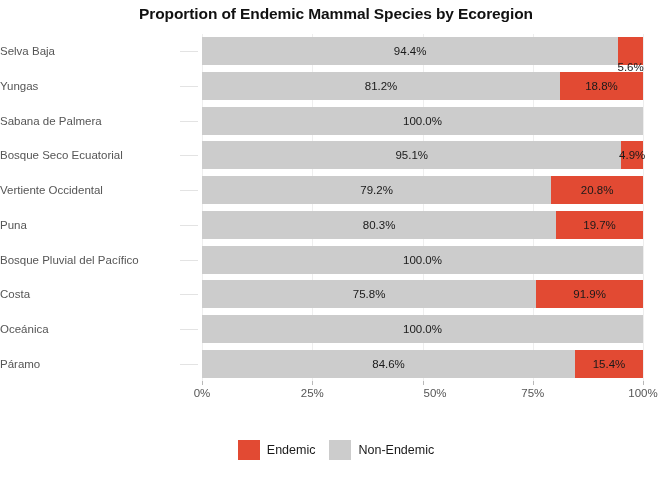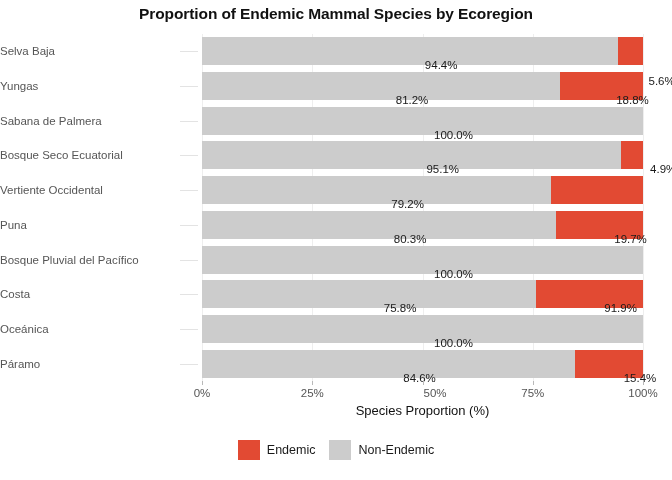--- a/index.html
+++ b/index.html
@@ -69,29 +69,28 @@
   .seg-non {
     left: 0;
     background: #cccccc;
   }
   .seg-end {
     right: 0;
     background: #e24a33;
   }
   .seg-label {
     position: absolute;
-    top: 14px;
+    top: 0;
     height: 100%;
     display: flex;
     align-items: center;
     justify-content: center;
     font-size: 11.5px;
     color: #1a1a1a;
     white-space: nowrap;
-    padding-left: 31px;
   }
 
   
   .ytick-label {
     position: absolute;
     right: 0;
     width: 176px;
     text-align: left;
     font-size: 11.5px;
     color: #555555;
@@ -193,20 +192,21 @@
         <div class="row" style="top: 107.45px;">
           <div class="seg seg-non" style="width: 419.391px; background: rgb(204, 204, 204);"></div>
           <div class="seg-label" style="left: 0px; width: 419.391px;">95.1%</div>
           <div class="seg seg-end" style="width: 21.609px; background: rgb(226, 74, 51);"></div>
           <div class="seg-label" style="left: 419.391px; width: 21.609px; border-radius: 10px;">4.9%</div>
         </div>
         <div class="row" style="top: 142.15px;">
           <div class="seg seg-non" style="width: 349.272px; background: rgb(204, 204, 204);"></div>
           <div class="seg-label" style="left: 0px; width: 349.272px;">79.2%</div>
           <div class="seg seg-end" style="width: 91.728px; background: rgb(226, 74, 51);"></div>
+          <div class="seg-label" style="left: 349.272px; width: 91.728px;">20.8%</div>
         </div>
         <div class="row" style="top: 176.85px;">
           <div class="seg seg-non" style="width: 354.123px; background: rgb(204, 204, 204);"></div>
           <div class="seg-label" style="left: 0px; width: 354.123px;">80.3%</div>
           <div class="seg seg-end" style="width: 86.877px; background: rgb(226, 74, 51);"></div>
           <div class="seg-label" style="left: 354.123px; width: 86.877px;">19.7%</div>
         </div>
         <div class="row" style="top: 211.55px;">
           <div class="seg seg-non" style="width: 441px; background: rgb(204, 204, 204);"></div>
           <div class="seg-label" style="left: 0px; width: 441px;">100.0%</div>
@@ -258,21 +258,20 @@
       <div class="xtick-mark" style="left: 312.25px;"></div>
       <div class="xtick-label" style="left: 312.25px;">25%</div>
       <div class="xtick-mark" style="left: 422.5px;"></div>
       <div class="xtick-label" style="left: 422.5px; padding-left: 25px;">50%</div>
       <div class="xtick-mark" style="left: 532.75px;"></div>
       <div class="xtick-label" style="left: 532.75px;">75%</div>
       <div class="xtick-mark" style="left: 643px;"></div>
       <div class="xtick-label" style="left: 643px;">100%</div>
     </div>
 
-  <div class="xaxis-title">Species Proportion (%)</div>
 
   <div class="legend" id="legend">
       <div class="legend-entry">
         <div class="legend-swatch" style="background: rgb(226, 74, 51);"></div>
         <div class="legend-text">Endemic</div>
       </div>
       <div class="legend-entry">
         <div class="legend-swatch" style="background: rgb(204, 204, 204);"></div>
         <div class="legend-text">Non-Endemic</div>
       </div>

